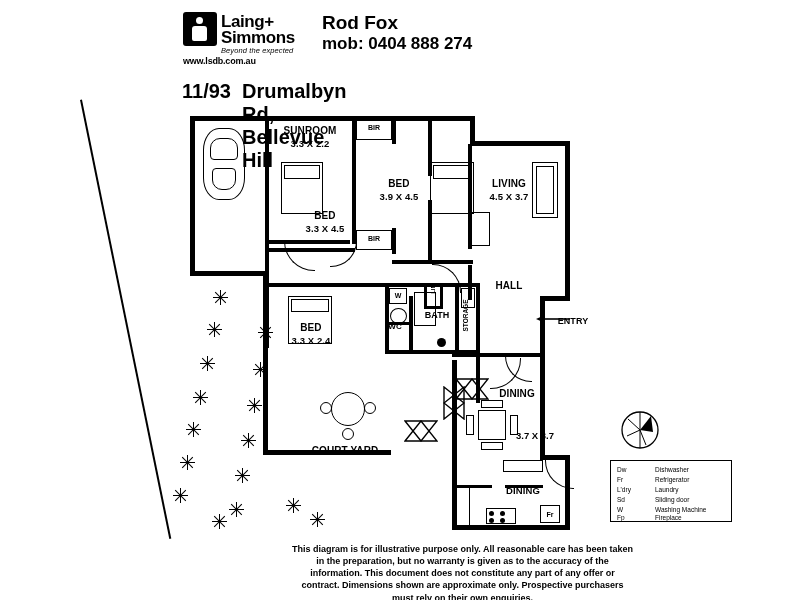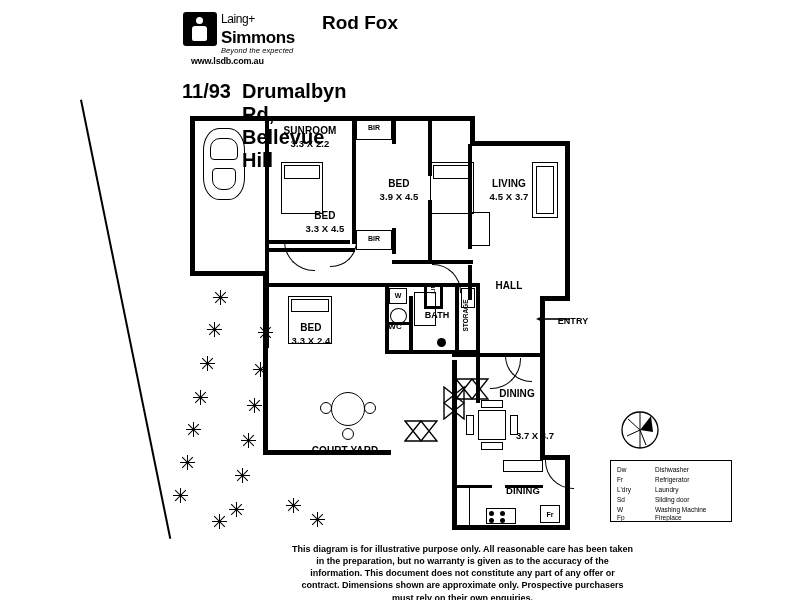--- a/index.html
+++ b/index.html
@@ -30,30 +30,30 @@
   }
   #brand-logo-mark .fig .head {
     position: absolute; left: 4px; top: 0px; width: 7px; height: 7px;
     background: #fff; border-radius: 50%;
   }
   #brand-logo-mark .fig .body {
     position: absolute; left: 0px; top: 9px; width: 15px; height: 15px;
     background: #fff; border-radius: 3px 3px 2px 2px;
   }
   #brand-name-1 {
-    left: 38px; top: 4px; font-size: 12px; font-weight: normal; letter-spacing: -0.4px;
+    left: 38px; top: 4px; font-size: 17px; font-weight: bold; letter-spacing: -0.4px;
   }
   #brand-name-2 {
     left: 38px; top: 20px; font-size: 17px; font-weight: bold; letter-spacing: -0.4px;
   }
   #brand-tagline {
     left: 38px; top: 38px; font-size: 7.5px; font-style: italic; letter-spacing: 0.1px;
   }
   #brand-website {
-    left: 8px; top: 48px; font-size: 9px; font-weight: bold; letter-spacing: -0.2px;
+    left: 0px; top: 48px; font-size: 9px; font-weight: bold; letter-spacing: -0.2px;
   }
 
   #agent-name {
     left: 322px; top: 12px; font-size: 19px; font-weight: bold;
   }
   #agent-mobile {
     left: 322px; top: 34px; font-size: 17px; font-weight: bold;
   }
 
   #address-line { left: 182px; top: 80px; font-size: 20px; font-weight: bold; }
@@ -128,20 +128,21 @@
           <div class="body"></div>
         </div>
     </div>
     <div id="brand-name-1" class="abs">Laing+</div>
     <div id="brand-name-2" class="abs">Simmons</div>
     <div id="brand-tagline" class="abs">Beyond the expected</div>
     <div id="brand-website" class="abs">www.lsdb.com.au</div>
   </div>
 
   <div id="agent-name" class="abs">Rod Fox</div>
+  <div id="agent-mobile" class="abs">mob: 0404 888 274</div>
 </div>
 
 <div id="address-line" class="abs">
   <span id="address-unit">11/93</span>
   <span id="address-street">Drumalbyn Rd, Bellevue Hill</span>
 </div>
 
 <div id="floorplan" class="abs">
 
   <div id="boundary-line"></div>

